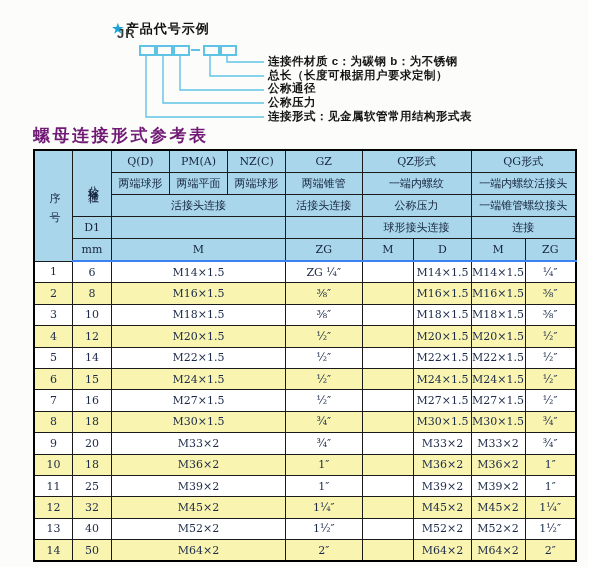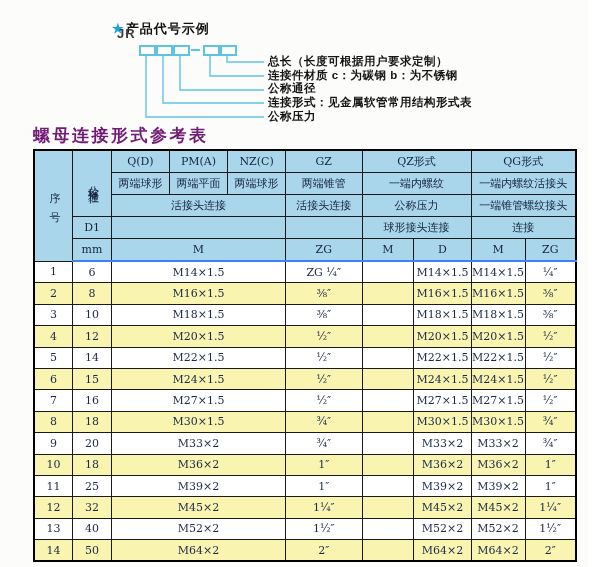--- a/index.html
+++ b/index.html
@@ -95,25 +95,25 @@
 
   <svg class="leader-svg" viewBox="0 0 600 150">
     <polyline points="227,54 227,62 264,62" fill="none" stroke="#5fc3e6" stroke-width="1.4"></polyline>
     <polyline points="210,54 210,76 264,76" fill="none" stroke="#5fc3e6" stroke-width="1.4"></polyline>
     <polyline points="180,54 180,90 264,90" fill="none" stroke="#5fc3e6" stroke-width="1.4"></polyline>
     <polyline points="163,54 163,103 264,103" fill="none" stroke="#5fc3e6" stroke-width="1.4"></polyline>
     <polyline points="146,54 146,117 264,117" fill="none" stroke="#5fc3e6" stroke-width="1.4"></polyline>
   </svg>
 
   <div class="diagram-labels">
+    <div>连接件材质  c：为碳钢  b：为不锈钢</div>
     <div>总长（长度可根据用户要求定制）</div>
-    <div>连接件材质  c：为碳钢  b：为不锈钢</div>
     <div>公称通径</div>
+    <div>公称压力</div>
     <div>连接形式：见金属软管常用结构形式表</div>
-    <div>公称压力</div>
   </div>
 
   <h2 class="table-title">螺母连接形式参考表</h2>
 
   <table class="ref">
     <colgroup>
       <col style="width:38px">
         <col style="width:38px">
       <col style="width:57px">
         <col style="width:57px">

